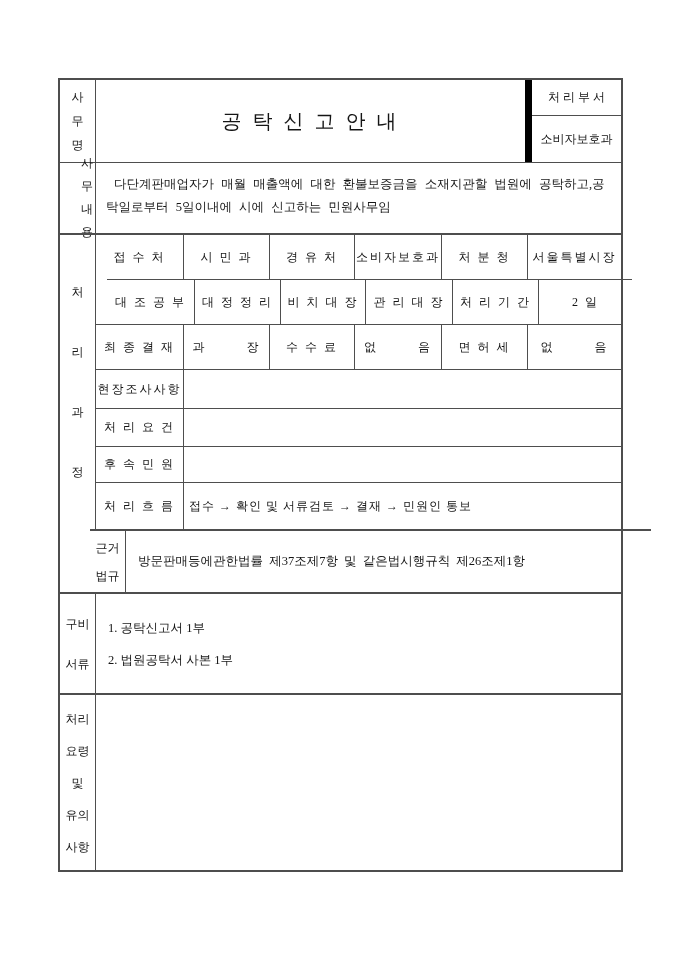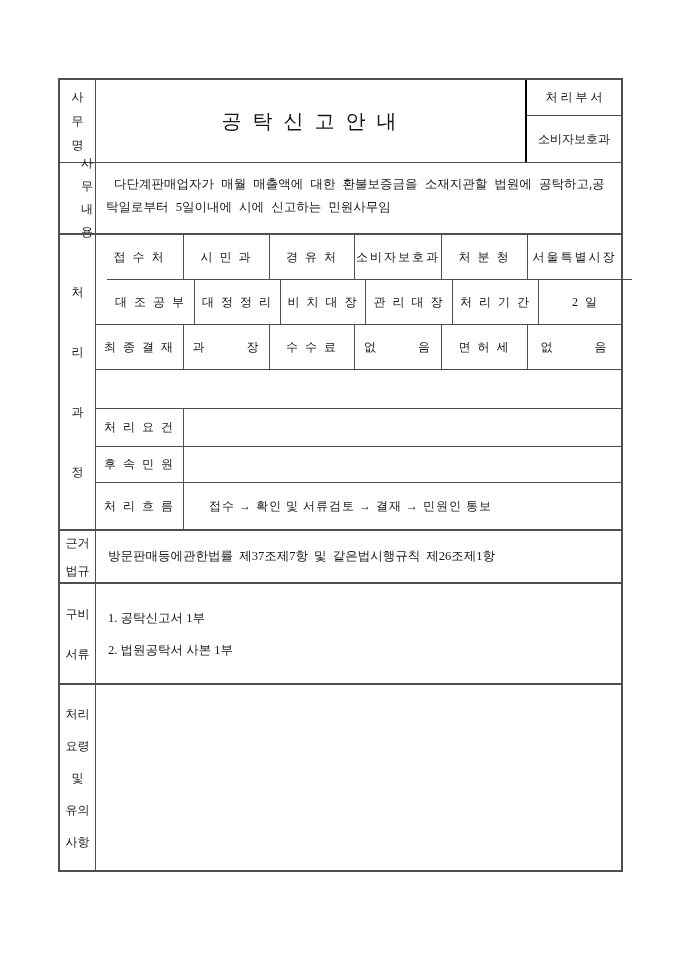--- a/index.html
+++ b/index.html
@@ -28,21 +28,21 @@
   .lh40 { line-height:40px; }
   .lh60 { line-height:60px; }
   .lh32 { line-height:32px; }
 
   
   .sec-header { height:82px; }
   .title-cell {
     flex:1; display:flex; align-items:center; justify-content:center;
     font-size:20px; font-weight:normal; letter-spacing:3px; white-space:pre;
   }
-  .head-right { width:96px; min-width:96px; border-left:2px solid #000000; display:flex; flex-direction:column;justify-content:flex-end; }
+  .head-right { width:96px; min-width:96px; border-left:7px solid #000000; display:flex; flex-direction:column;justify-content:flex-end; }
   .dept-label {
     height:36px; border-bottom:1px solid #4e4e4e;
     display:flex; align-items:center; justify-content:center; font-size:12px; white-space:pre;
   }
   .dept-value { flex:1; display:flex; align-items:center; justify-content:center; font-size:12px; }
 
   
   .sec-detail { height:71px; }
   .detail-content {
     flex:1; display:flex; align-items:center;
@@ -62,24 +62,24 @@
     display:flex; align-items:center; justify-content:center;
     font-size:12px; letter-spacing:2px; white-space:pre; overflow:hidden;
   }
   .gc + .gc { border-left:1px solid #4e4e4e; }
   .c1 { width:87px; min-width:87px; }
   .c2 { width:86px; min-width:86px; }
   .c3 { width:85px; min-width:85px; }
   .c4 { width:87px; min-width:87px; }
   .c5 { width:86px; min-width:86px; }
   .c6 { flex:1; }
-  .cspan { flex:1; justify-content:flex-start; padding-left:25px; letter-spacing:1px; }
+  .cspan { flex:1; justify-content:flex-start; padding-left:5px; letter-spacing:1px; }
 
   
-  .sec-legal { height:53px; }
+  .sec-legal { height:63px;margin-left:30px; }
   .legal-content { flex:1; display:flex; align-items:center; font-size:12.5px; padding-left:12px; word-spacing:3px; }
 
   
   .sec-docs { height:101px; }
   .docs-content { flex:1; display:flex; flex-direction:column; justify-content:center; padding-left:12px; font-size:12.5px; }
   .docs-content .doc-item { line-height:18px; }
   .docs-content .doc-item + .doc-item { margin-top:14px; }
 
   
   .sec-notes { flex:1;gap:8px; }
@@ -135,20 +135,21 @@
       <div class="grow r3">
         <div class="gc c1">최 종 결 재</div>
         <div class="gc c2">과        장</div>
         <div class="gc c3">수 수 료</div>
         <div class="gc c4">없        음</div>
         <div class="gc c5">면 허 세</div>
         <div class="gc c6">없        음</div>
       </div>
 
       <div class="grow r4">
+        <div class="gc c1">현장조사사항</div>
         <div class="gc cspan"></div>
       </div>
 
       <div class="grow r5">
         <div class="gc c1">처 리 요 건</div>
         <div class="gc cspan"></div>
       </div>
 
       <div class="grow r6">
         <div class="gc c1">후 속 민 원</div>

